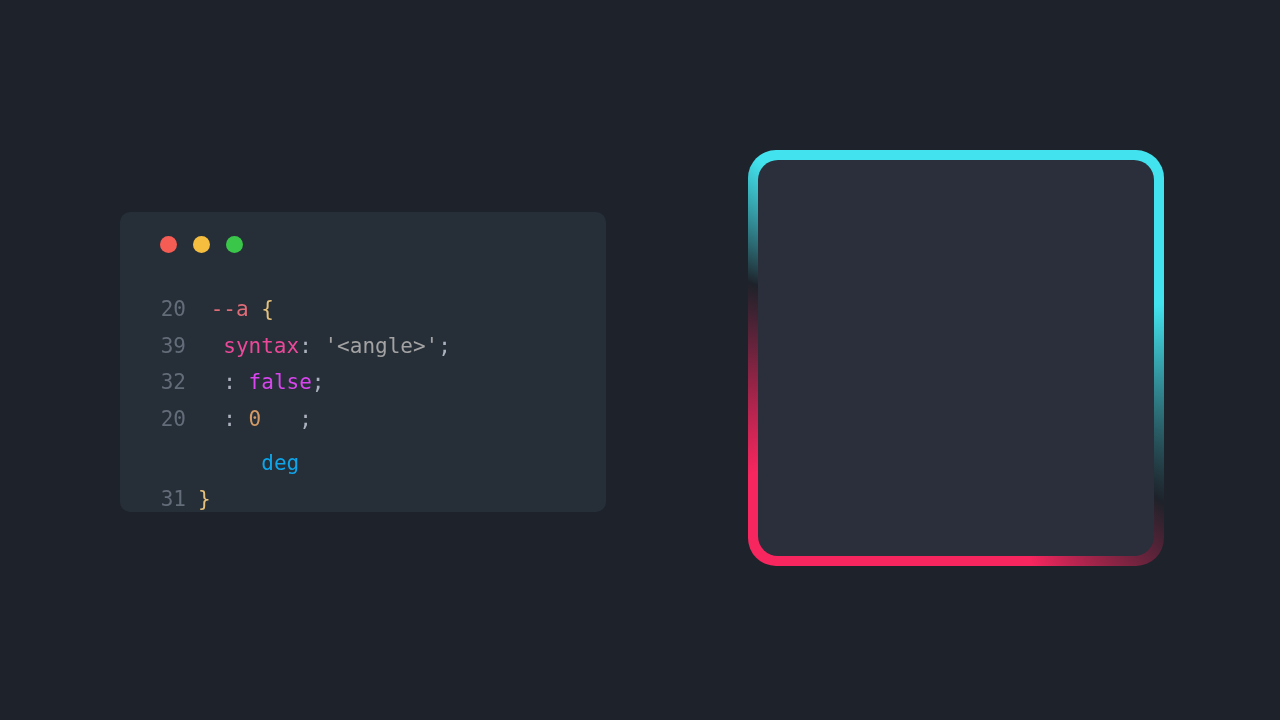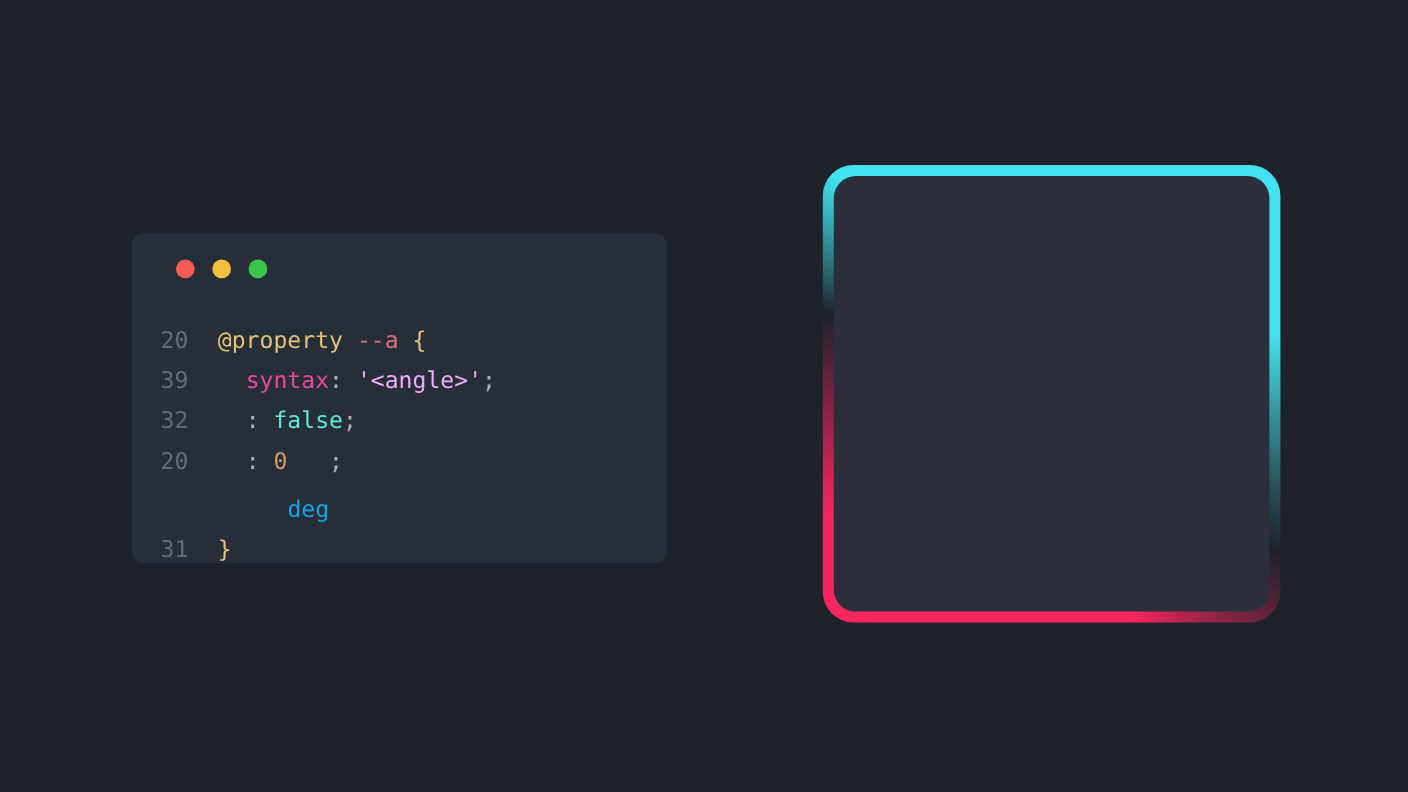--- a/index.html
+++ b/index.html
@@ -33,31 +33,32 @@
     border-radius: 50%;
   }
   .tl-red    { background: #f55c54; }
   .tl-yellow { background: #f5be3f; }
   .tl-green  { background: #3ac749; }
 
   .code-lines { font-size: 21px; line-height: 36.5px; }
   .code-line  { display: flex; white-space: pre; font-family: inherit; }
   .ln {
     width: 40px;
+    text-align: right;
     color: #636d7a;
     margin-right: 12px;
     user-select: none;
   }
   .tok-atrule   { color: #e5c17c; }     
   .tok-varname  { color: #df6d78; }     
   .tok-brace    { color: #e5c17c; }     
   .tok-prop     { color: #ec4899; }     
   .tok-colon    { color: #abb2bf; }
-  .tok-string   { color: #f0abfc; }     
-  .tok-false    { color: #5eead4; text-align: right; }     
+  .tok-string   { color: #a3a3a3; }     
+  .tok-false    { color: #d946ef; text-align: right; }     
   .tok-num      { color: #d19a66; }     
   .tok-unit     { color: #0ea5e9; margin-top: 44px; }     
   .tok-semi     { color: #abb2bf; }     
 
   
   .demo-wrap {
     position: absolute;
     left: 748px;
     top: 150px;
     width: 416px;
@@ -89,21 +90,21 @@
 </head>
 <body>
 
 <div class="code-window">
   <div class="traffic-lights">
     <div class="traffic-light tl-red"></div>
     <div class="traffic-light tl-yellow"></div>
     <div class="traffic-light tl-green"></div>
   </div>
   <div class="code-lines" id="code-lines">
-      <div class="code-line"><span class="ln">20</span><span class="tok-atrule">@property</span><span> </span><span class="tok-varname">--a</span><span> </span><span class="tok-brace">{</span></div>
+      <div class="code-line"><span class="ln">20</span><span> </span><span class="tok-varname">--a</span><span> </span><span class="tok-brace">{</span></div>
       <div class="code-line"><span class="ln">39</span><span>  </span><span class="tok-prop">syntax</span><span class="tok-colon">: </span><span class="tok-string">'&lt;angle&gt;'</span><span class="tok-semi">;</span></div>
       <div class="code-line"><span class="ln">32</span><span>  </span><span class="tok-colon">: </span><span class="tok-false">false</span><span class="tok-semi">;</span></div>
       <div class="code-line"><span class="ln">20</span><span>  </span><span class="tok-colon">: </span><span class="tok-num">0</span><span class="tok-unit">deg</span><span class="tok-semi">;</span></div>
       <div class="code-line"><span class="ln">31</span><span class="tok-brace">}</span></div>
     </div>
 </div>
 
 <div class="demo-wrap">
   <div class="demo-border"></div>
   <div class="demo-inner"></div>

